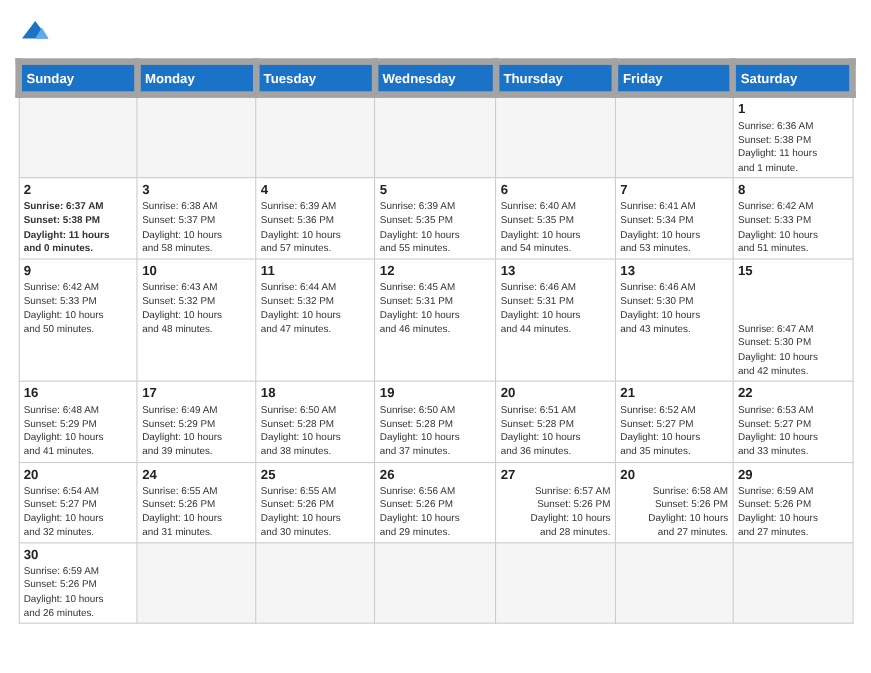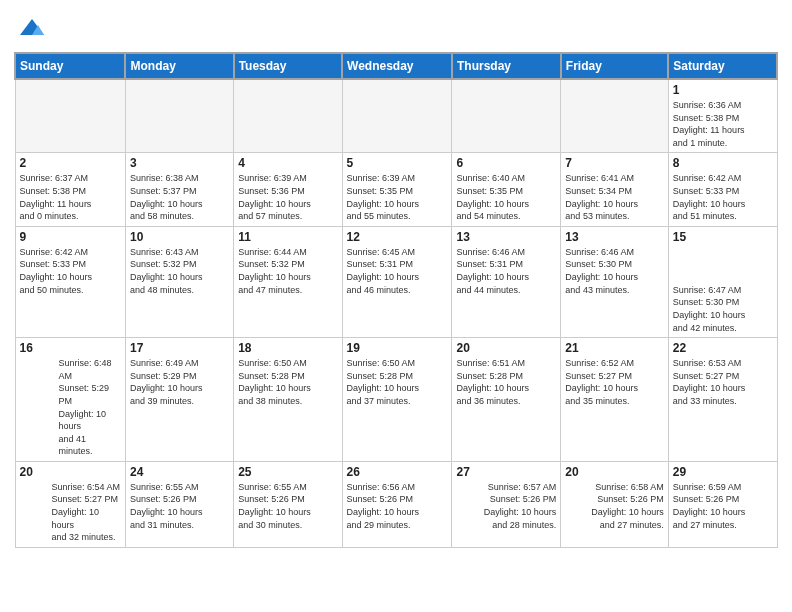--- a/index.html
+++ b/index.html
@@ -51,21 +51,21 @@
       border-collapse: collapse;
       border: 1px solid #ccc;
     }
     .calendar th {
       background: #1a73c7;
       color: #fff;
       font-size: 12px;
       font-weight: bold;
       padding: 5px 4px;
       text-align: left;
-      border: 2px solid #a3a3a3;
+      border: 6px solid #a3a3a3;
     }
     .calendar td {
       width: 113px;
       vertical-align: top;
       border: 1px solid #ccc;
       padding: 3px 4px;
       font-size: 9.5px;
       color: #333;
       background: #fff;
       height: 72px;
@@ -135,21 +135,21 @@
             <span class="day-num">1</span>
             <div class="day-info" style="white-space: pre-line;">Sunrise: 6:36 AM
 Sunset: 5:38 PM
 Daylight: 11 hours
 and 1 minute.</div>
           </td>
         </tr>
         <tr>
           <td>
             <span class="day-num">2</span>
-            <div class="day-info" style="white-space: pre-line;">Sunrise: 6:37 AM
+            <div class="day-info" style="white-space: pre-line; font-weight: bold;">Sunrise: 6:37 AM
 Sunset: 5:38 PM
 Daylight: 11 hours
 and 0 minutes.</div>
           </td>
           <td>
             <span class="day-num">3</span>
             <div class="day-info" style="white-space: pre-line;">Sunrise: 6:38 AM
 Sunset: 5:37 PM
 Daylight: 10 hours
 and 58 minutes.</div>
@@ -237,21 +237,21 @@
             <span class="day-num">15</span>
             <div class="day-info" style="white-space: pre-line; margin-top: 40px;">Sunrise: 6:47 AM
 Sunset: 5:30 PM
 Daylight: 10 hours
 and 42 minutes.</div>
           </td>
         </tr>
         <tr>
           <td>
             <span class="day-num">16</span>
-            <div class="day-info" style="white-space: pre-line; margin-left: 39px;">Sunrise: 6:48 AM
+            <div class="day-info" style="white-space: pre-line;">Sunrise: 6:48 AM
 Sunset: 5:29 PM
 Daylight: 10 hours
 and 41 minutes.</div>
           </td>
           <td>
             <span class="day-num">17</span>
             <div class="day-info" style="white-space: pre-line;">Sunrise: 6:49 AM
 Sunset: 5:29 PM
 Daylight: 10 hours
 and 39 minutes.</div>
@@ -288,21 +288,21 @@
             <span class="day-num">22</span>
             <div class="day-info" style="white-space: pre-line;">Sunrise: 6:53 AM
 Sunset: 5:27 PM
 Daylight: 10 hours
 and 33 minutes.</div>
           </td>
         </tr>
         <tr>
           <td>
             <span class="day-num">20</span>
-            <div class="day-info" style="white-space: pre-line; margin-left: 32px;">Sunrise: 6:54 AM
+            <div class="day-info" style="white-space: pre-line;">Sunrise: 6:54 AM
 Sunset: 5:27 PM
 Daylight: 10 hours
 and 32 minutes.</div>
           </td>
           <td>
             <span class="day-num">24</span>
             <div class="day-info" style="white-space: pre-line;">Sunrise: 6:55 AM
 Sunset: 5:26 PM
 Daylight: 10 hours
 and 31 minutes.</div>
@@ -335,16 +335,31 @@
 Daylight: 10 hours
 and 27 minutes.</div>
           </td>
           <td>
             <span class="day-num">29</span>
             <div class="day-info" style="white-space: pre-line;">Sunrise: 6:59 AM
 Sunset: 5:26 PM
 Daylight: 10 hours
 and 27 minutes.</div>
           </td>
+        </tr>
+        <tr class="last-row">
+          <td>
+            <span class="day-num">30</span>
+            <div class="day-info" style="white-space: pre-line;">Sunrise: 6:59 AM
+Sunset: 5:26 PM
+Daylight: 10 hours
+and 26 minutes.</div>
+          </td>
+          <td class="empty"></td>
+          <td class="empty"></td>
+          <td class="empty"></td>
+          <td class="empty"></td>
+          <td class="empty"></td>
+          <td class="empty"></td>
         </tr>
       </tbody>
   </table>
 </div>
 
 </body></html>

